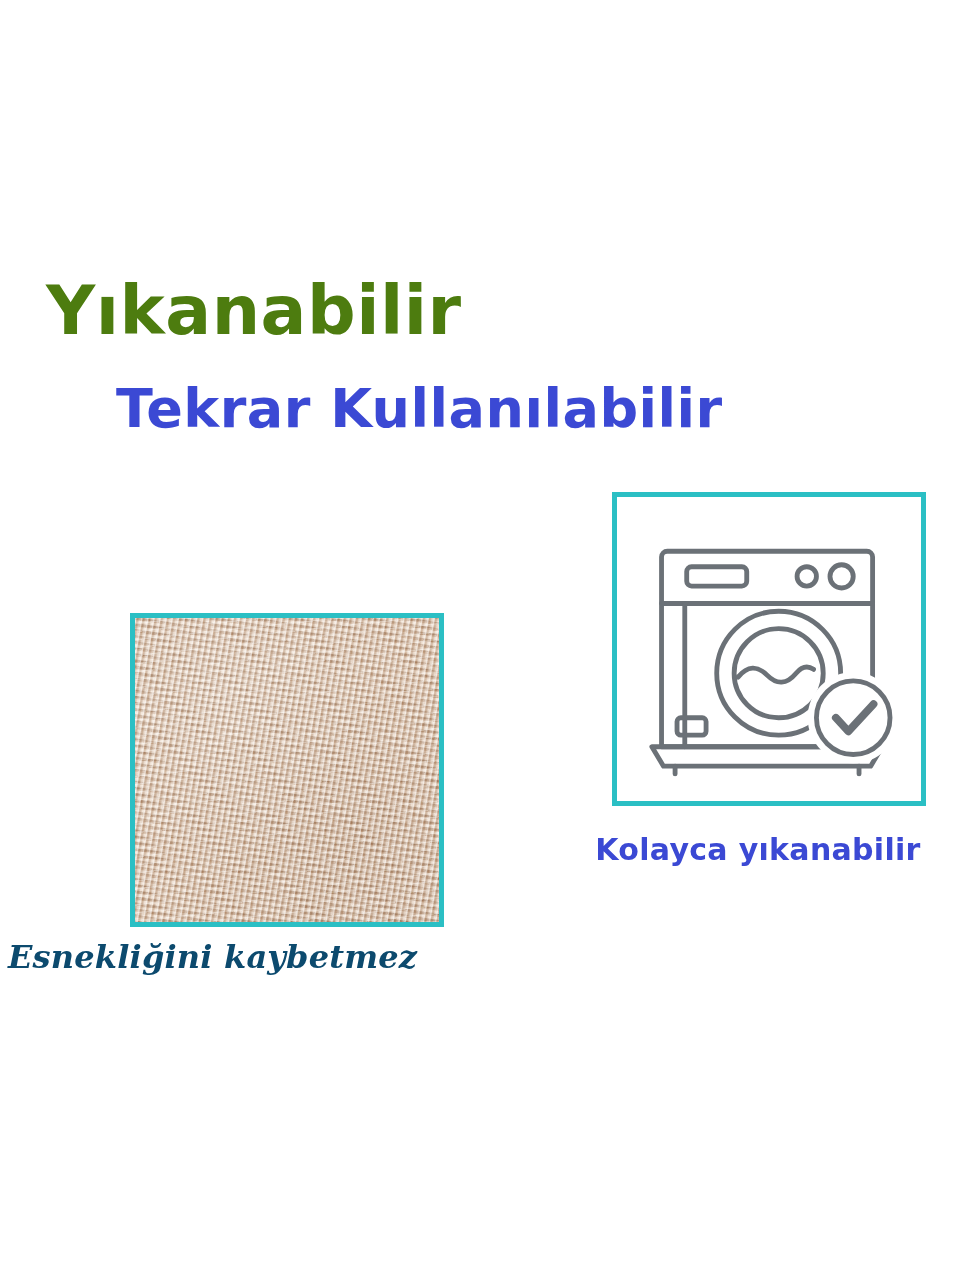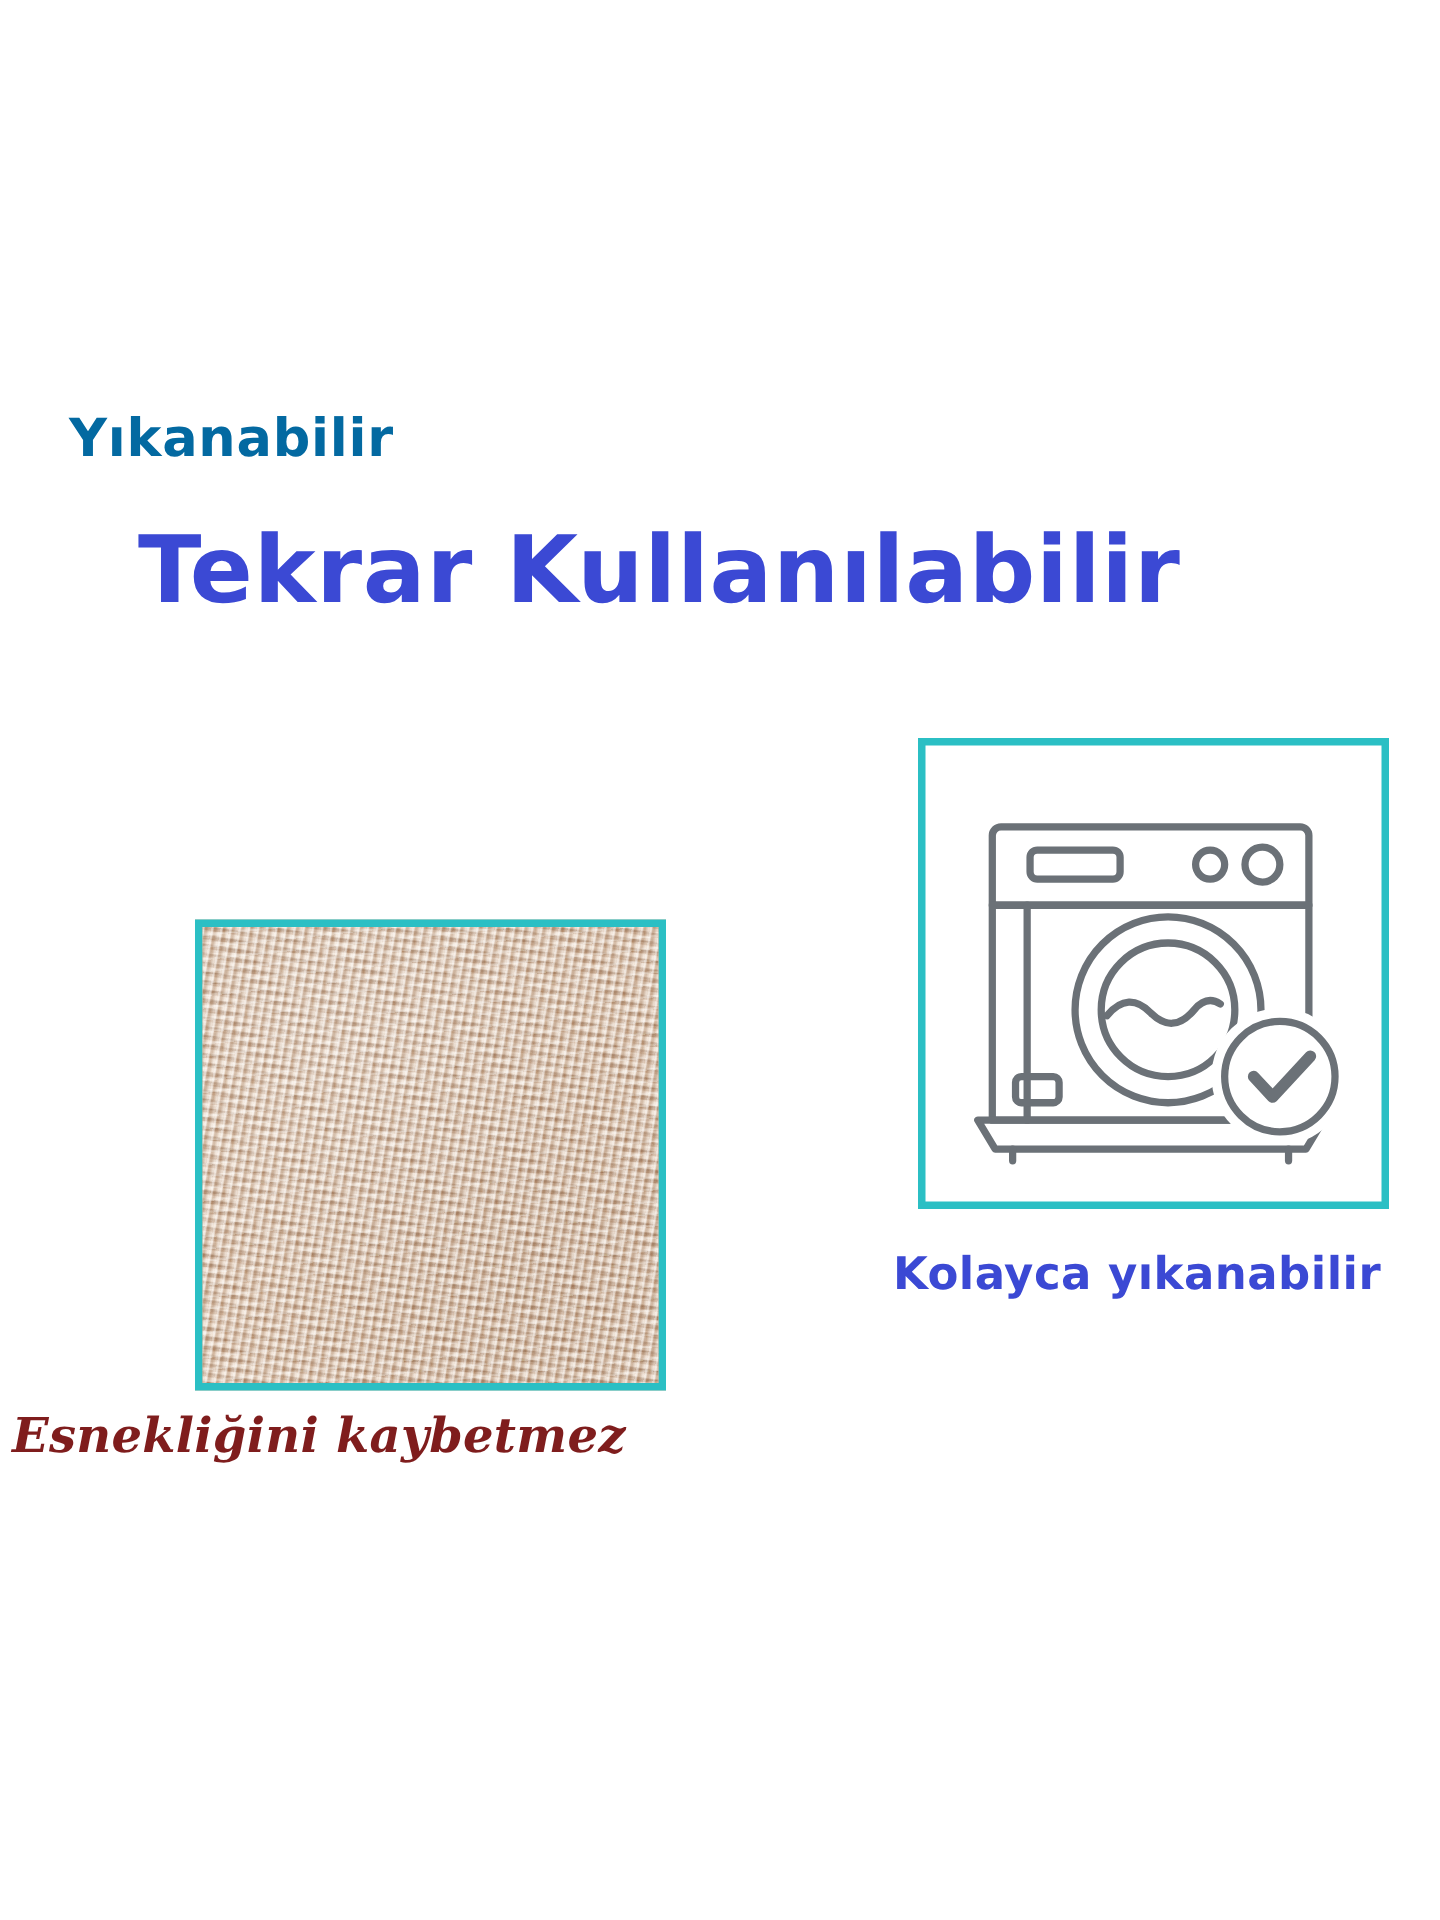--- a/index.html
+++ b/index.html
@@ -24,33 +24,33 @@
   
   .headline {
     position: absolute;
     left: 0;
     top: 276px;
     width: 960px;
   }
   .headline-line1 {
     font-family: "DejaVu Sans", sans-serif;
     font-weight: bold;
-    font-size: 35px;
-    color: #0369a1;
+    font-size: 68px;
+    color: #4d7c0f;
     letter-spacing: 0.5px;
     padding-left: 46px;
     line-height: 1.02;
   }
   .headline-line2 {
     font-family: "DejaVu Sans", sans-serif;
     font-weight: bold;
-    font-size: 62px;
+    font-size: 54px;
     color: #3b49d4;
     letter-spacing: 0.5px;
-    padding-left: 92px;
+    padding-left: 116px;
     line-height: 1.02;
     margin-top: 36px;
   }
 
   
   .fabric-swatch {
     position: absolute;
     left: 130px;
     top: 613px;
     width: 314px;
@@ -136,21 +136,21 @@
   }
   .caption-fabric {
     position: absolute;
     left: 8px;
     top: 938px;
     width: 520px;
     font-family: "DejaVu Serif", serif;
     font-weight: bold;
     font-style: italic;
     font-size: 32px;
-    color: #7f1d1d;
+    color: #0c4a6e;
     text-align: left;
     letter-spacing: 0.2px;
   }
 </style>
 </head>
 <body>
 
 <div class="stage">
 
   <div class="headline">

